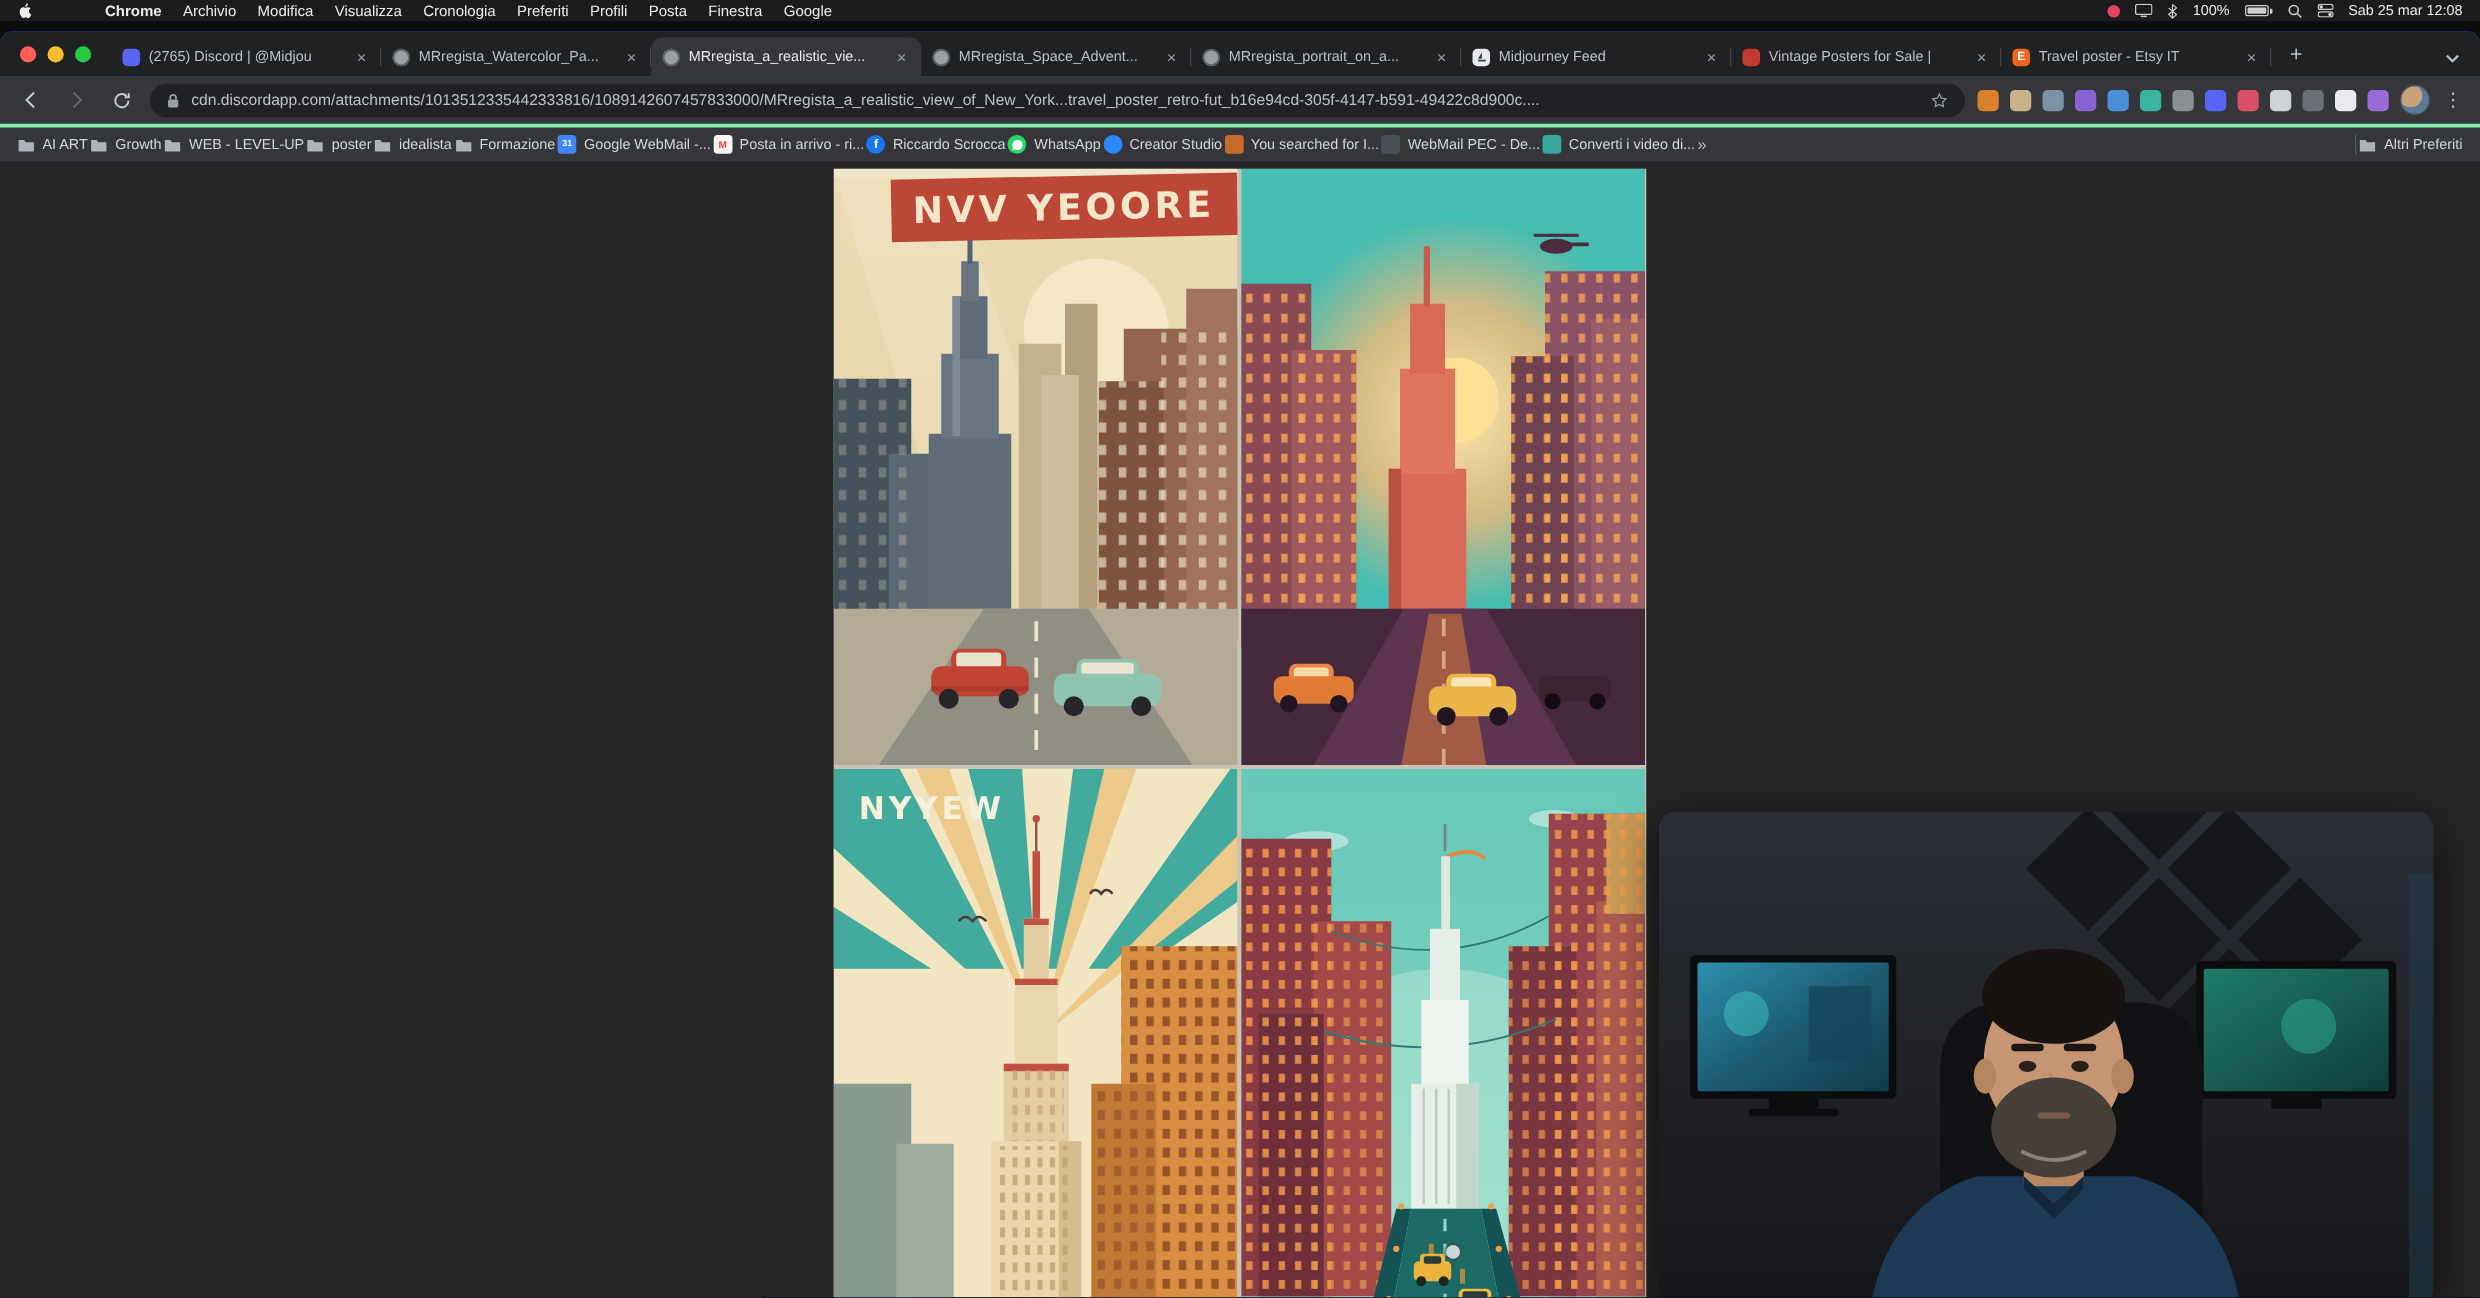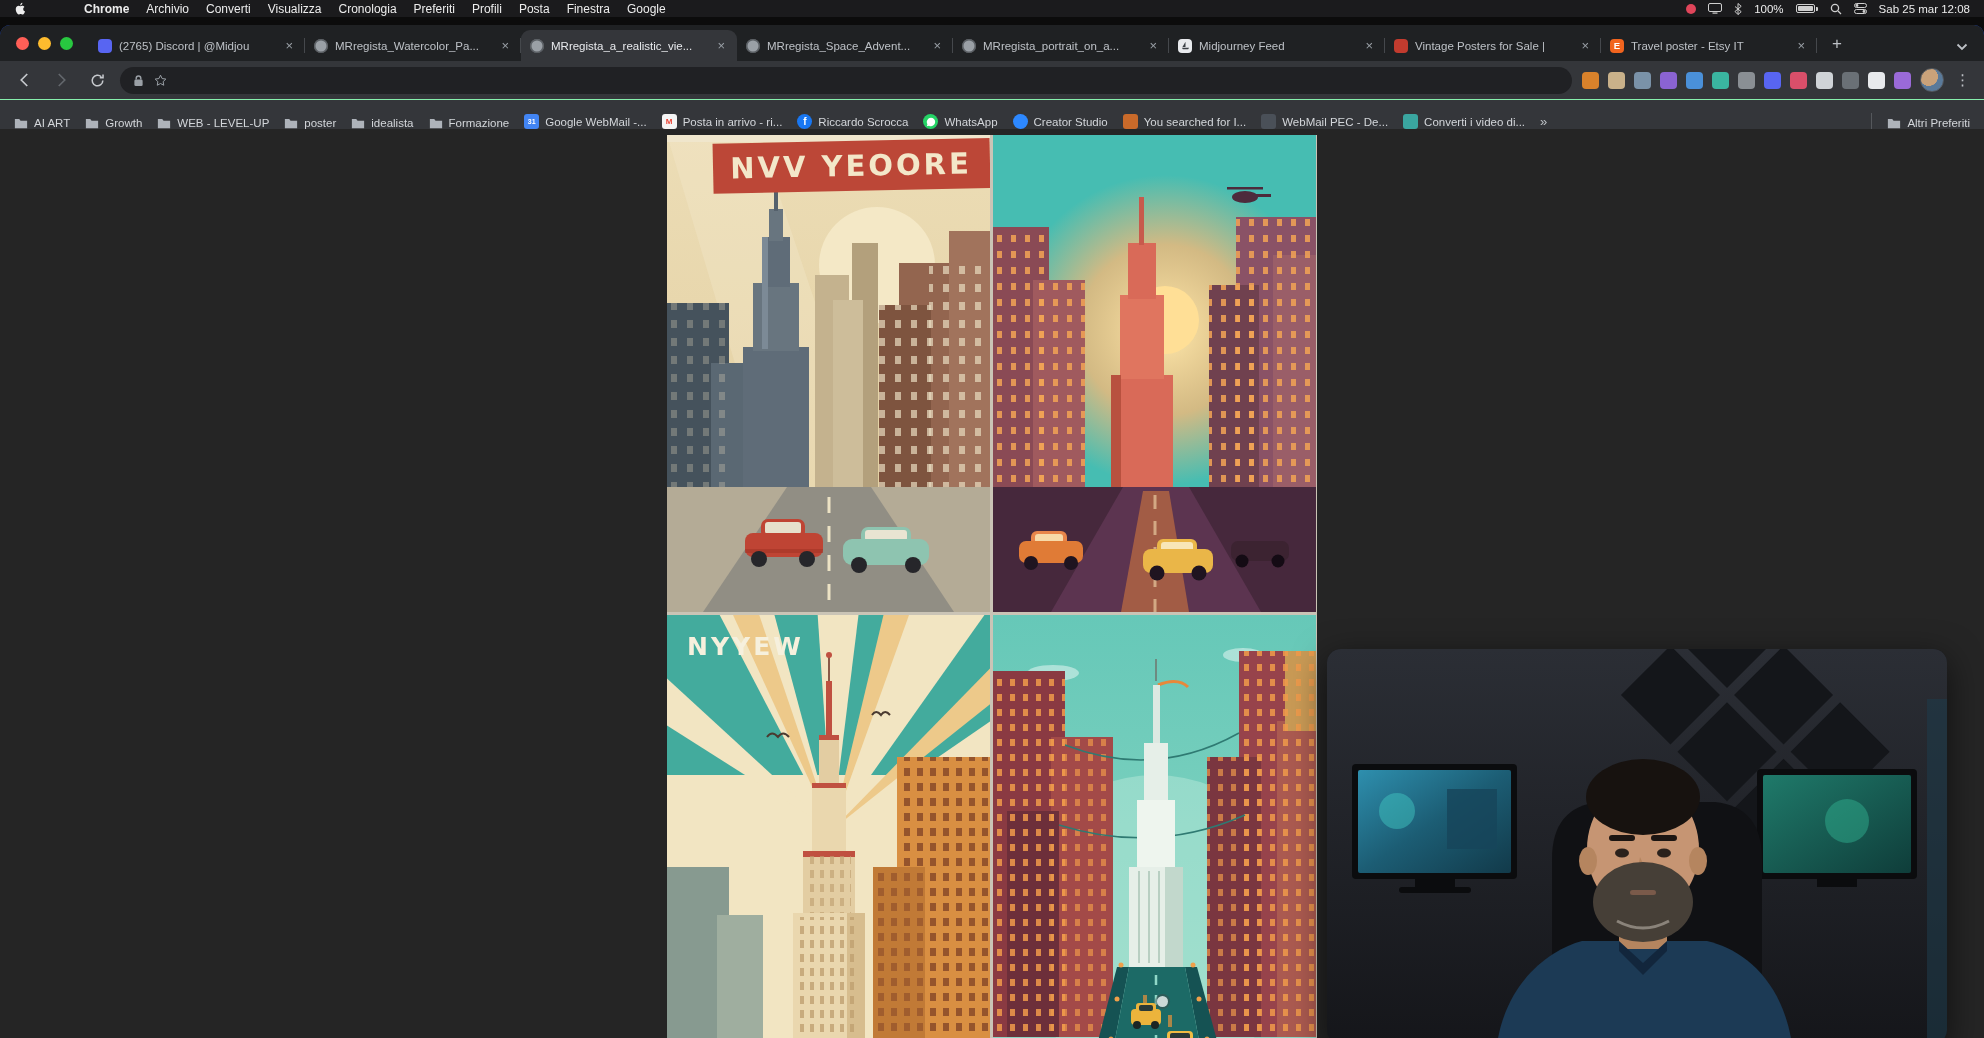--- a/index.html
+++ b/index.html
@@ -62,22 +62,22 @@
   .ext { width:17px; height:17px; border-radius:4px; flex:none; }
   .e1{background:#d9822b}.e2{background:#c9b18a}.e3{background:#7a92a8}.e4{background:#8a63d2}
   .e5{background:#4a90d9}.e6{background:#3ab5a0}.e7{background:#8a8f94}.e8{background:#5865f2}
   .e9{background:#d94f6a}.e10{background:#cfd3d7}.e11{background:#6a7076}.e12{background:#e8eaed}
   .e13{background:#9a6ad8}
   .avatar { width:24px; height:24px; border-radius:50%; flex:none;
     background:radial-gradient(circle at 35% 35%, #c9a27a 0 45%, #5a7a9a 46% 100%); border:1.5px solid #555a60; }
   .kebab { color:#bdc1c6; font-size:15px; padding:0 2px; }
 
   
-  .bmbar { height:30px; background:#34363a; border-top:1px solid #86efac;
-    display:flex; align-items:flex-end; gap:15px; padding:0 14px; font-size:11.5px; color:#d3d6da; }
+  .bmbar { height:30px; background:#34363a; border-top:3px solid #86efac;
+    display:flex; align-items:center; gap:2px; padding:0 14px; font-size:11.5px; color:#d3d6da; }
   .bm { display:flex; align-items:center; gap:6px; white-space:nowrap; }
   .bm-chip { width:15px; height:15px; border-radius:3px; flex:none;
     display:flex; align-items:center; justify-content:center; font-size:8px; font-weight:bold; color:#fff; }
   .bm-chip.gmail { color:#ea4335; }
   .bm-chip.round { border-radius:50%; }
   .bm-sep { width:1px; height:16px; background:#55585c; }
   .bm-spring { flex:1; }
   .overflow { color:#bdc1c6; font-size:13px; }
 
   
@@ -100,21 +100,21 @@
 <div class="screen">
 
   <header class="menubar">
     <span class="st-icon">
       <svg viewBox="0 0 16 16" width="13" height="13">
           <path fill="#ededed" d="M11.3 8.6c0-1.7 1.4-2.5 1.5-2.6-.8-1.2-2-1.3-2.5-1.3-1-.1-2 .6-2.5.6s-1.3-.6-2.2-.6C4.4 4.8 3.3 5.5 2.7 6.6c-1.2 2.1-.3 5.3.9 7 .6.9 1.3 1.8 2.2 1.8.9 0 1.2-.6 2.3-.6s1.4.6 2.3.6c1 0 1.6-.9 2.2-1.7.7-1 1-2 1-2-.1-.1-2.3-.9-2.3-3.1zM9.6 3.2c.5-.6.8-1.4.7-2.2-.7 0-1.5.5-2 1.1-.4.5-.8 1.3-.7 2.1.8.1 1.6-.4 2-1z"></path>
         </svg>
     </span>
     <span class="mi app-name">Chrome</span>
     <span class="mi">Archivio</span>
-    <span class="mi">Converti</span>
+    <span class="mi">Modifica</span>
     <span class="mi">Visualizza</span>
     <span class="mi">Cronologia</span>
     <span class="mi">Preferiti</span>
     <span class="mi">Profili</span>
     <span class="mi">Posta</span>
     <span class="mi">Finestra</span>
     <span class="mi">Google</span>
 
     <span class="menu-status">
       <span class="dot-rec"></span>
@@ -232,20 +232,21 @@
             <path d="M19.8 3.6v4.6h-4.6" fill="none" stroke="#c6c9cd" stroke-width="2.2"></path>
           </svg>
       </span>
       <div class="omnibox">
         <span style="display:flex;">
           <svg width="11" height="13" viewBox="0 0 12 14">
               <rect x="1.5" y="6" width="9" height="7" rx="1.5" fill="#9aa0a6"></rect>
               <path d="M3.5 6V4.5a2.5 2.5 0 0 1 5 0V6" stroke="#9aa0a6" stroke-width="1.6" fill="none"></path>
             </svg>
         </span>
+        <span class="url">cdn.discordapp.com/attachments/1013512335442333816/1089142607457833000/MRregista_a_realistic_view_of_New_York...travel_poster_retro-fut_b16e94cd-305f-4147-b591-49422c8d900c....</span>
         <span style="display:flex;">
           <svg width="15" height="15" viewBox="0 0 24 24">
               <path d="M12 3.5l2.6 5.4 5.9.8-4.3 4.1 1 5.8-5.2-2.8-5.2 2.8 1-5.8L3.5 9.7l5.9-.8Z" fill="none" stroke="#9aa0a6" stroke-width="1.6"></path>
             </svg>
         </span>
       </div>
       <div class="extrow">
         <span class="ext e1"></span>
         <span class="ext e2"></span>
         <span class="ext e3"></span>

